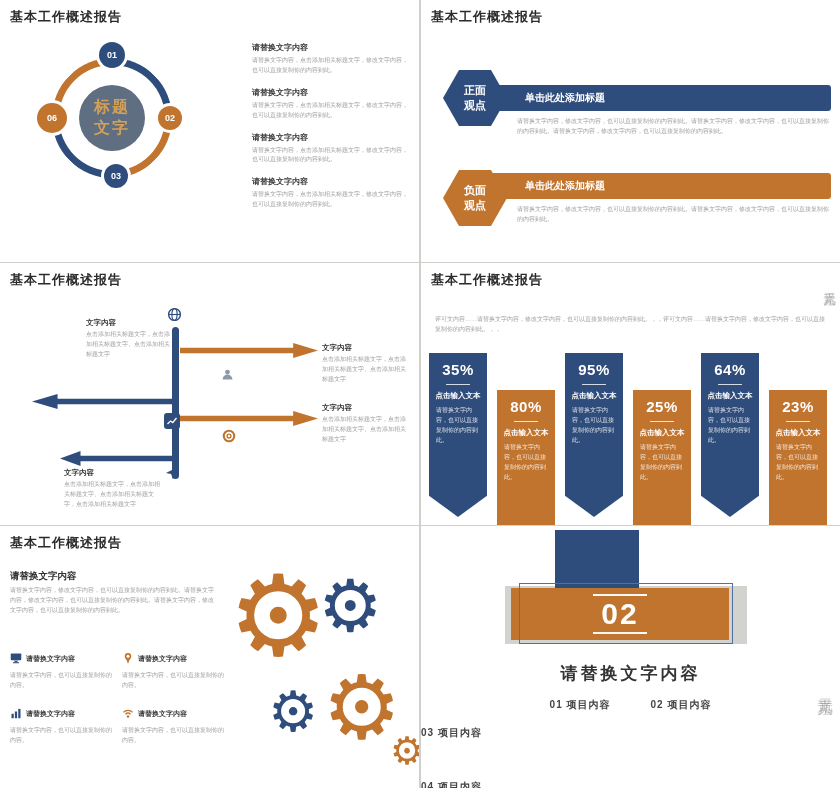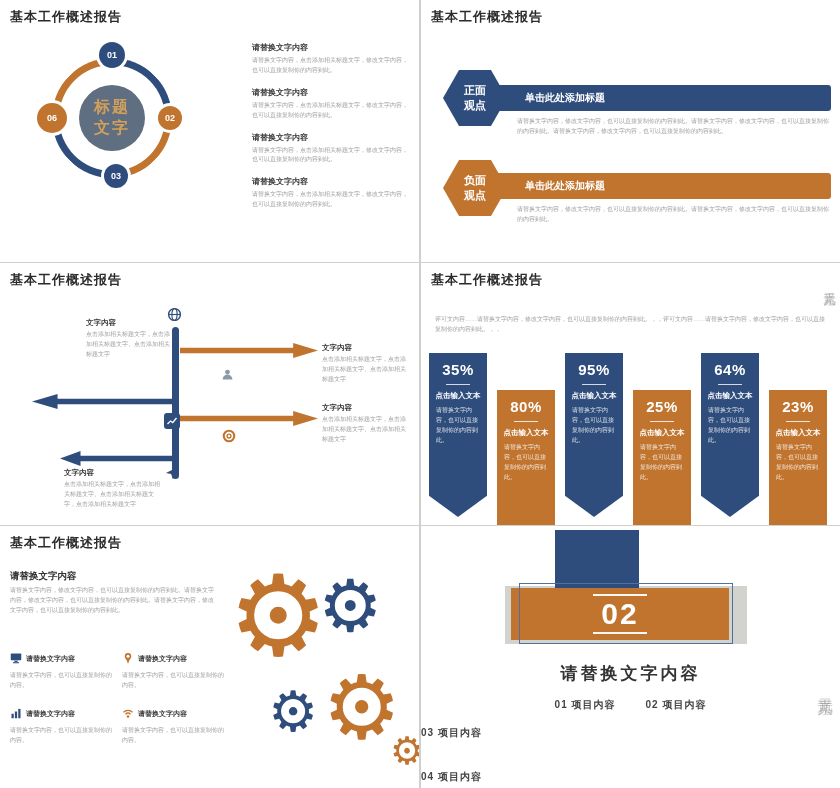--- a/index.html
+++ b/index.html
@@ -40,21 +40,21 @@
   .n4{left:37px;top:103px;width:30px;height:30px;background:var(--orange);}
   .s1-items{position:absolute;left:252px;top:42px;width:158px;}
   .s1-item{margin-bottom:11px;}
   .s1-item .h8{margin-bottom:3px;}
 
   
   .hex{position:absolute;width:64px;height:56px;color:#fff;font-weight:bold;font-size:11px;line-height:1.35;
     display:flex;flex-direction:column;align-items:center;justify-content:center;text-align:center;z-index:2;
     clip-path:polygon(25% 0,75% 0,100% 50%,75% 100%,25% 100%,0 50%);}
   .hex1{left:22px;top:70px;background:var(--blue);}
-  .hex2{left:22px;top:160px;background:var(--orange);}
+  .hex2{left:22px;top:170px;background:var(--orange);}
   .bar{position:absolute;left:58px;height:26px;width:352px;color:#fff;font-weight:bold;font-size:10px;
     line-height:26px;padding-left:46px;z-index:1;border-radius:0 3px 3px 0;font-family:Liberation Serif, serif;}
   .bar1{top:85px;background:var(--blue);}
   .bar2{top:173px;background:var(--orange);}
   .s2-body{position:absolute;left:96px;width:314px;}
   .s2b1{top:117px;}
   .s2b2{top:205px;}
 
   
   .trunk{position:absolute;left:172px;top:64px;width:7px;height:152px;background:var(--blue);border-radius:4px;}
@@ -95,21 +95,21 @@
   
   .s6-gray{position:absolute;left:84px;top:60px;width:242px;height:58px;background:#d2d2cf;}
   .s6-blue{position:absolute;left:134px;top:4px;width:84px;height:72px;background:var(--blue);}
   .s6-frame{position:absolute;left:98px;top:57px;width:214px;height:61px;border:1px solid #51709f;z-index:3;}
   .s6-orange{position:absolute;left:90px;top:62px;width:218px;height:52px;background:var(--orange);z-index:2;
     display:flex;align-items:center;justify-content:center;}
   .s6-num{color:#fff;font-size:30px;font-weight:bold;letter-spacing:2px;
     border-top:2px solid rgba(255,255,255,.95);border-bottom:2px solid rgba(255,255,255,.95);padding:1px 8px;}
   .s6-heading{position:absolute;left:0;top:136px;width:100%;text-align:center;font-size:17px;font-weight:bold;
     color:#333;letter-spacing:3px;}
-  .s6-row{position:absolute;left:0;width:100%;display:flex;justify-content:center;gap:30px;
+  .s6-row{position:absolute;left:0;width:100%;display:flex;justify-content:center;gap:40px;
     font-size:10px;font-weight:bold;color:#444;letter-spacing:1px;}
   .s6-r1{top:172px;}
   .s6-r2{top:200px;flex-direction:column;}
 
   
   .wm{position:absolute;writing-mode:vertical-rl;color:rgba(110,110,110,.32);z-index:9;pointer-events:none;}
   .wm1{left:820px;top:282px;font-size:13px;}
   .wm2{left:814px;top:686px;font-size:16px;}
 </style>
 </head>

